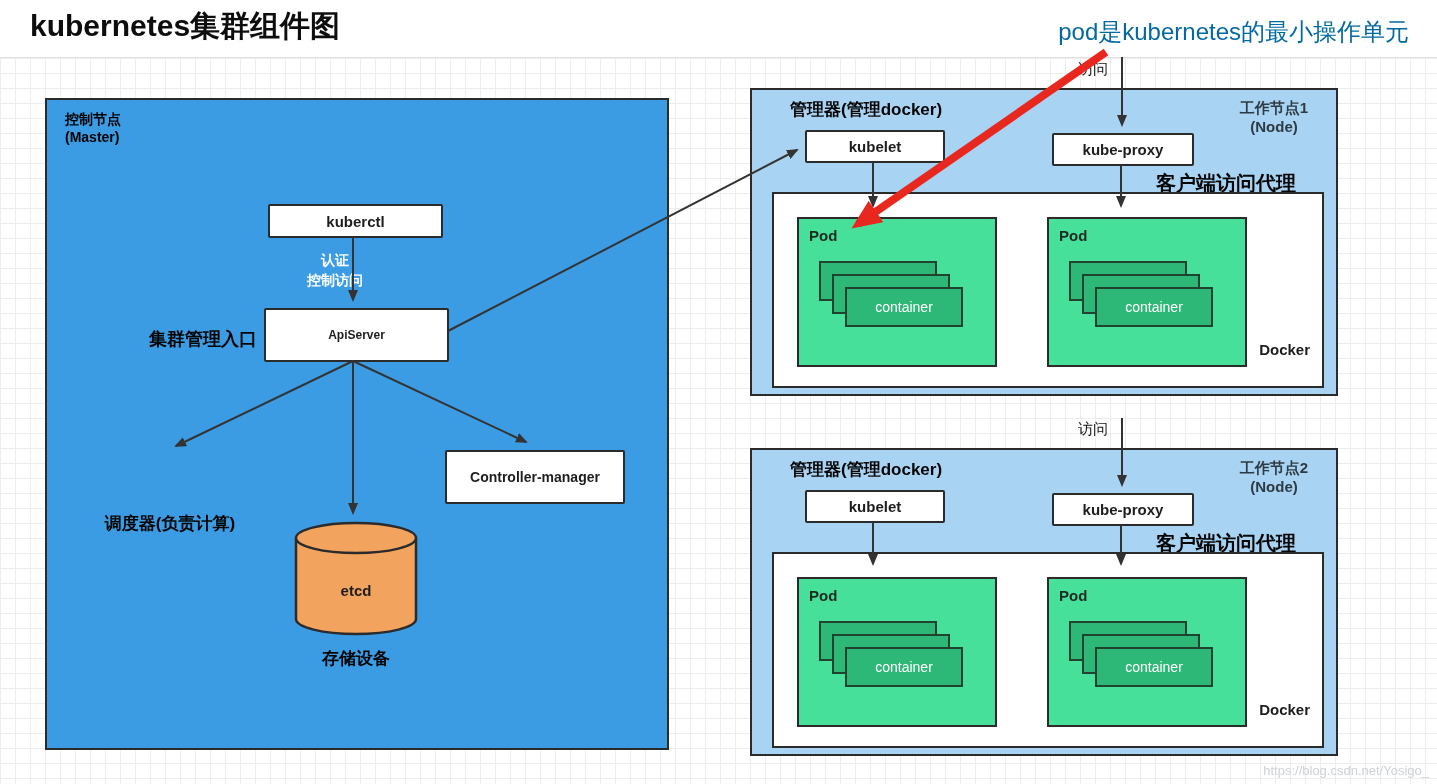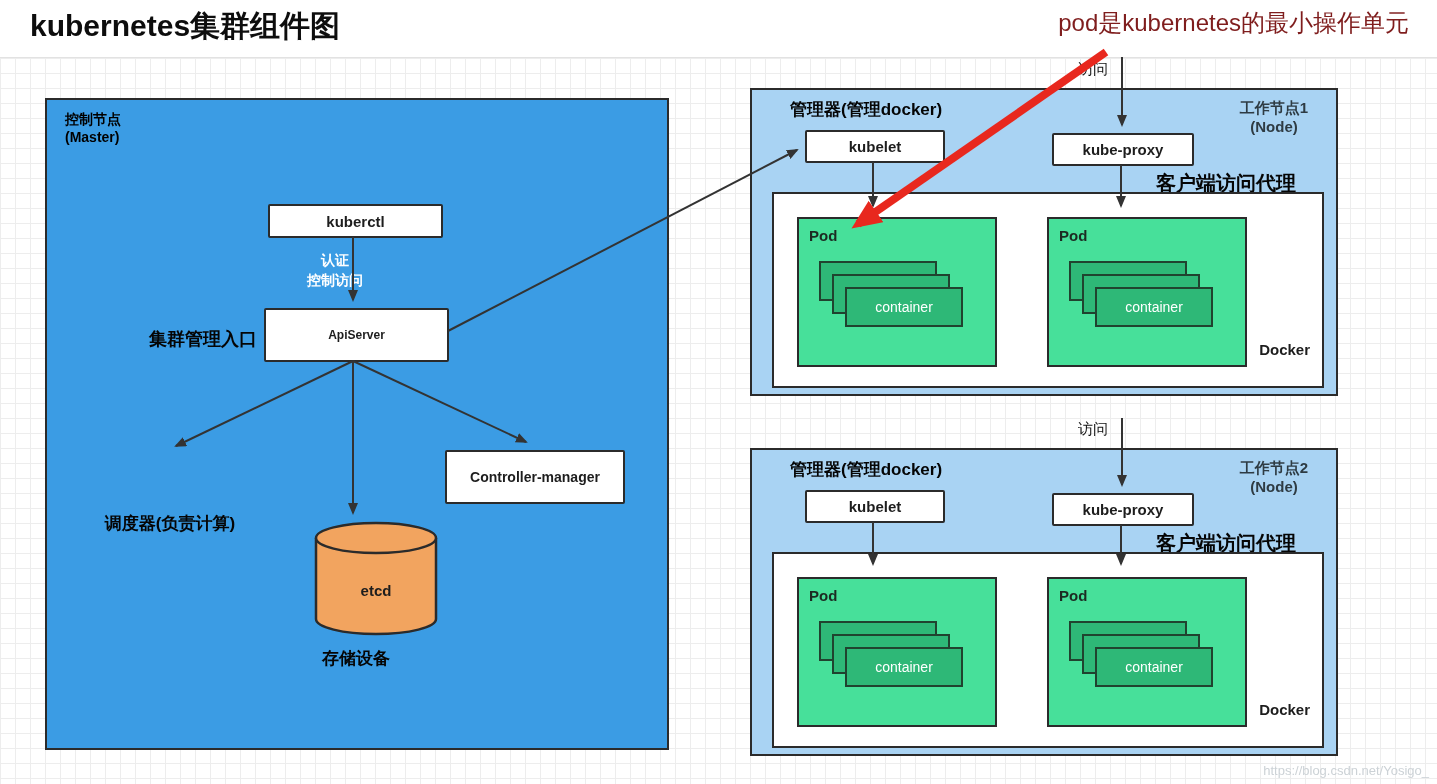--- a/index.html
+++ b/index.html
@@ -19,21 +19,21 @@
       linear-gradient(90deg, #e0e0e0 1px, transparent 1px);
     background-size:15px 15px,15px 15px,75px 75px,75px 75px;
     z-index:0;
   }
   .abs{position:absolute;}
   .title{
     left:30px;top:6px;font-size:30px;font-weight:bold;color:#0d0d0d;
     letter-spacing:0px;z-index:2;
   }
   .annotation{
-    right:28px;top:7px;font-size:24px;color:#7f1d1d;font-weight:500;z-index:6;
+    right:28px;top:16px;font-size:24px;color:#0369a1;font-weight:500;z-index:6;
   }
   .watermark{
     right:8px;bottom:6px;font-size:13px;color:#ccd2d6;z-index:6;
   }
   
   .master{
     left:45px;top:98px;width:620px;height:648px;
     background:#3b9ce4;border:2px solid #2b2b2b;z-index:1;
   }
   .master-label{left:18px;top:10px;font-size:14px;font-weight:bold;color:#000000;line-height:18px;}
@@ -75,21 +75,21 @@
     color:#fff;font-size:14px;box-sizing:border-box;overflow:hidden;
   }
   .crate.back{left:20px;top:42px;}
   .crate.mid{left:33px;top:55px;}
   .crate.front{left:46px;top:68px;}
   .access-label{position:absolute;width:42px;text-align:center;font-size:15px;color:#111;z-index:2;}
   .access-1{left:1072px;top:60px;}
   .access-2{left:1072px;top:420px;}
   
   .arrows{position:absolute;left:0;top:0;width:1437px;height:784px;z-index:5;pointer-events:none;}
-  .etcd-wrap{position:absolute;left:247px;top:420px;width:124px;height:118px;margin-left:20px;}
+  .etcd-wrap{position:absolute;left:247px;top:420px;width:124px;height:118px;}
   .etcd-text{position:absolute;left:0;top:62px;width:124px;text-align:center;font-size:15px;font-weight:bold;color:#1d1d1d;}
 </style>
 </head>
 <body>
 
 <div class="grid"></div>
 
 <div class="abs title">kubernetes集群组件图</div>
 <div class="abs annotation">pod是kubernetes的最小操作单元</div>
 <div class="abs watermark">https://blog.csdn.net/Yosigo_</div>

